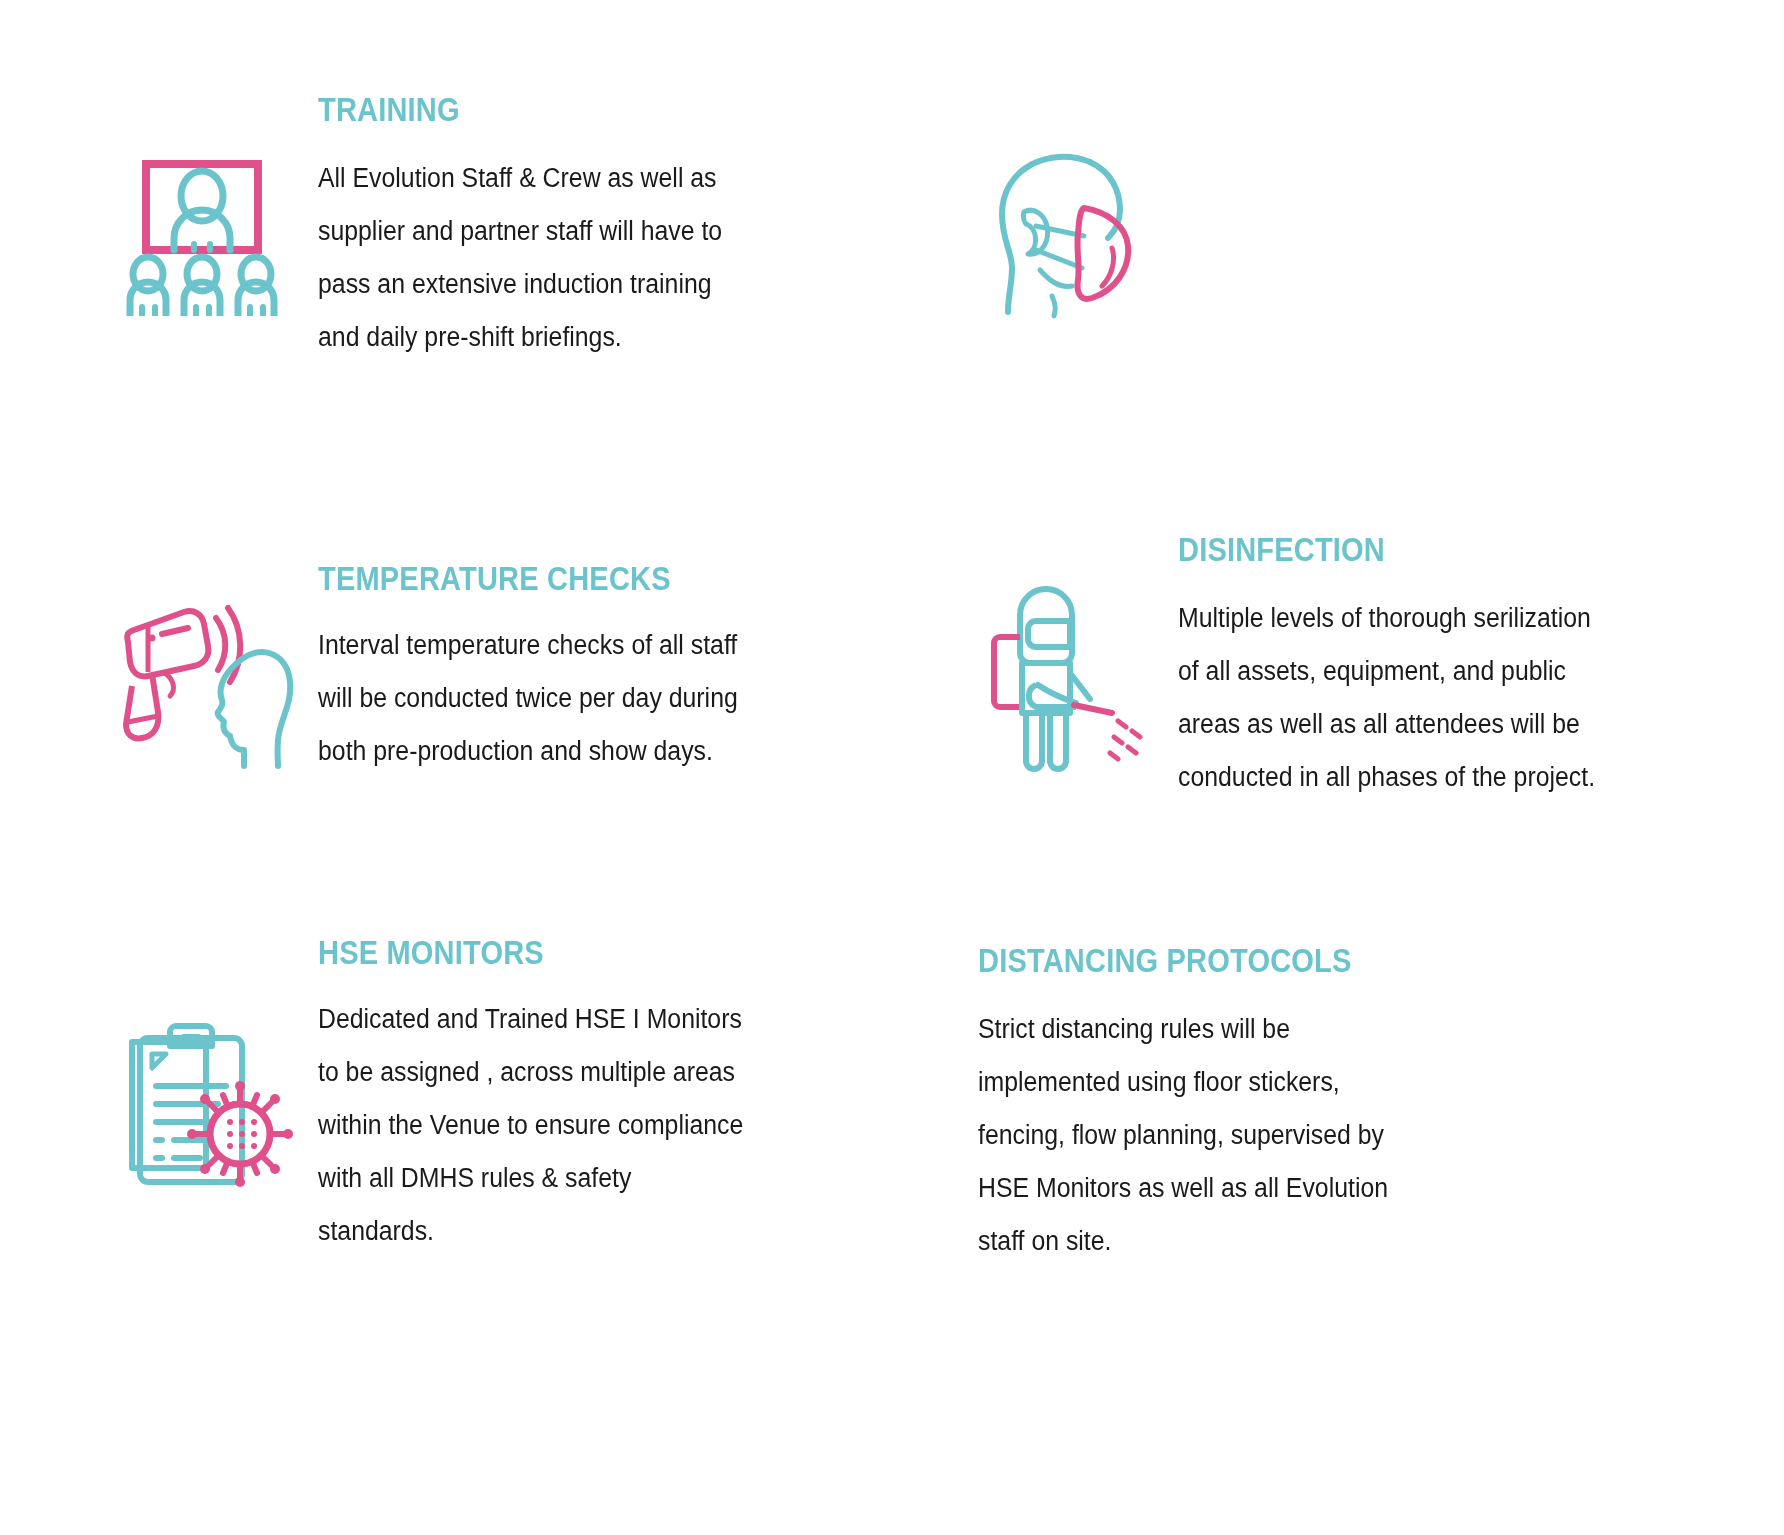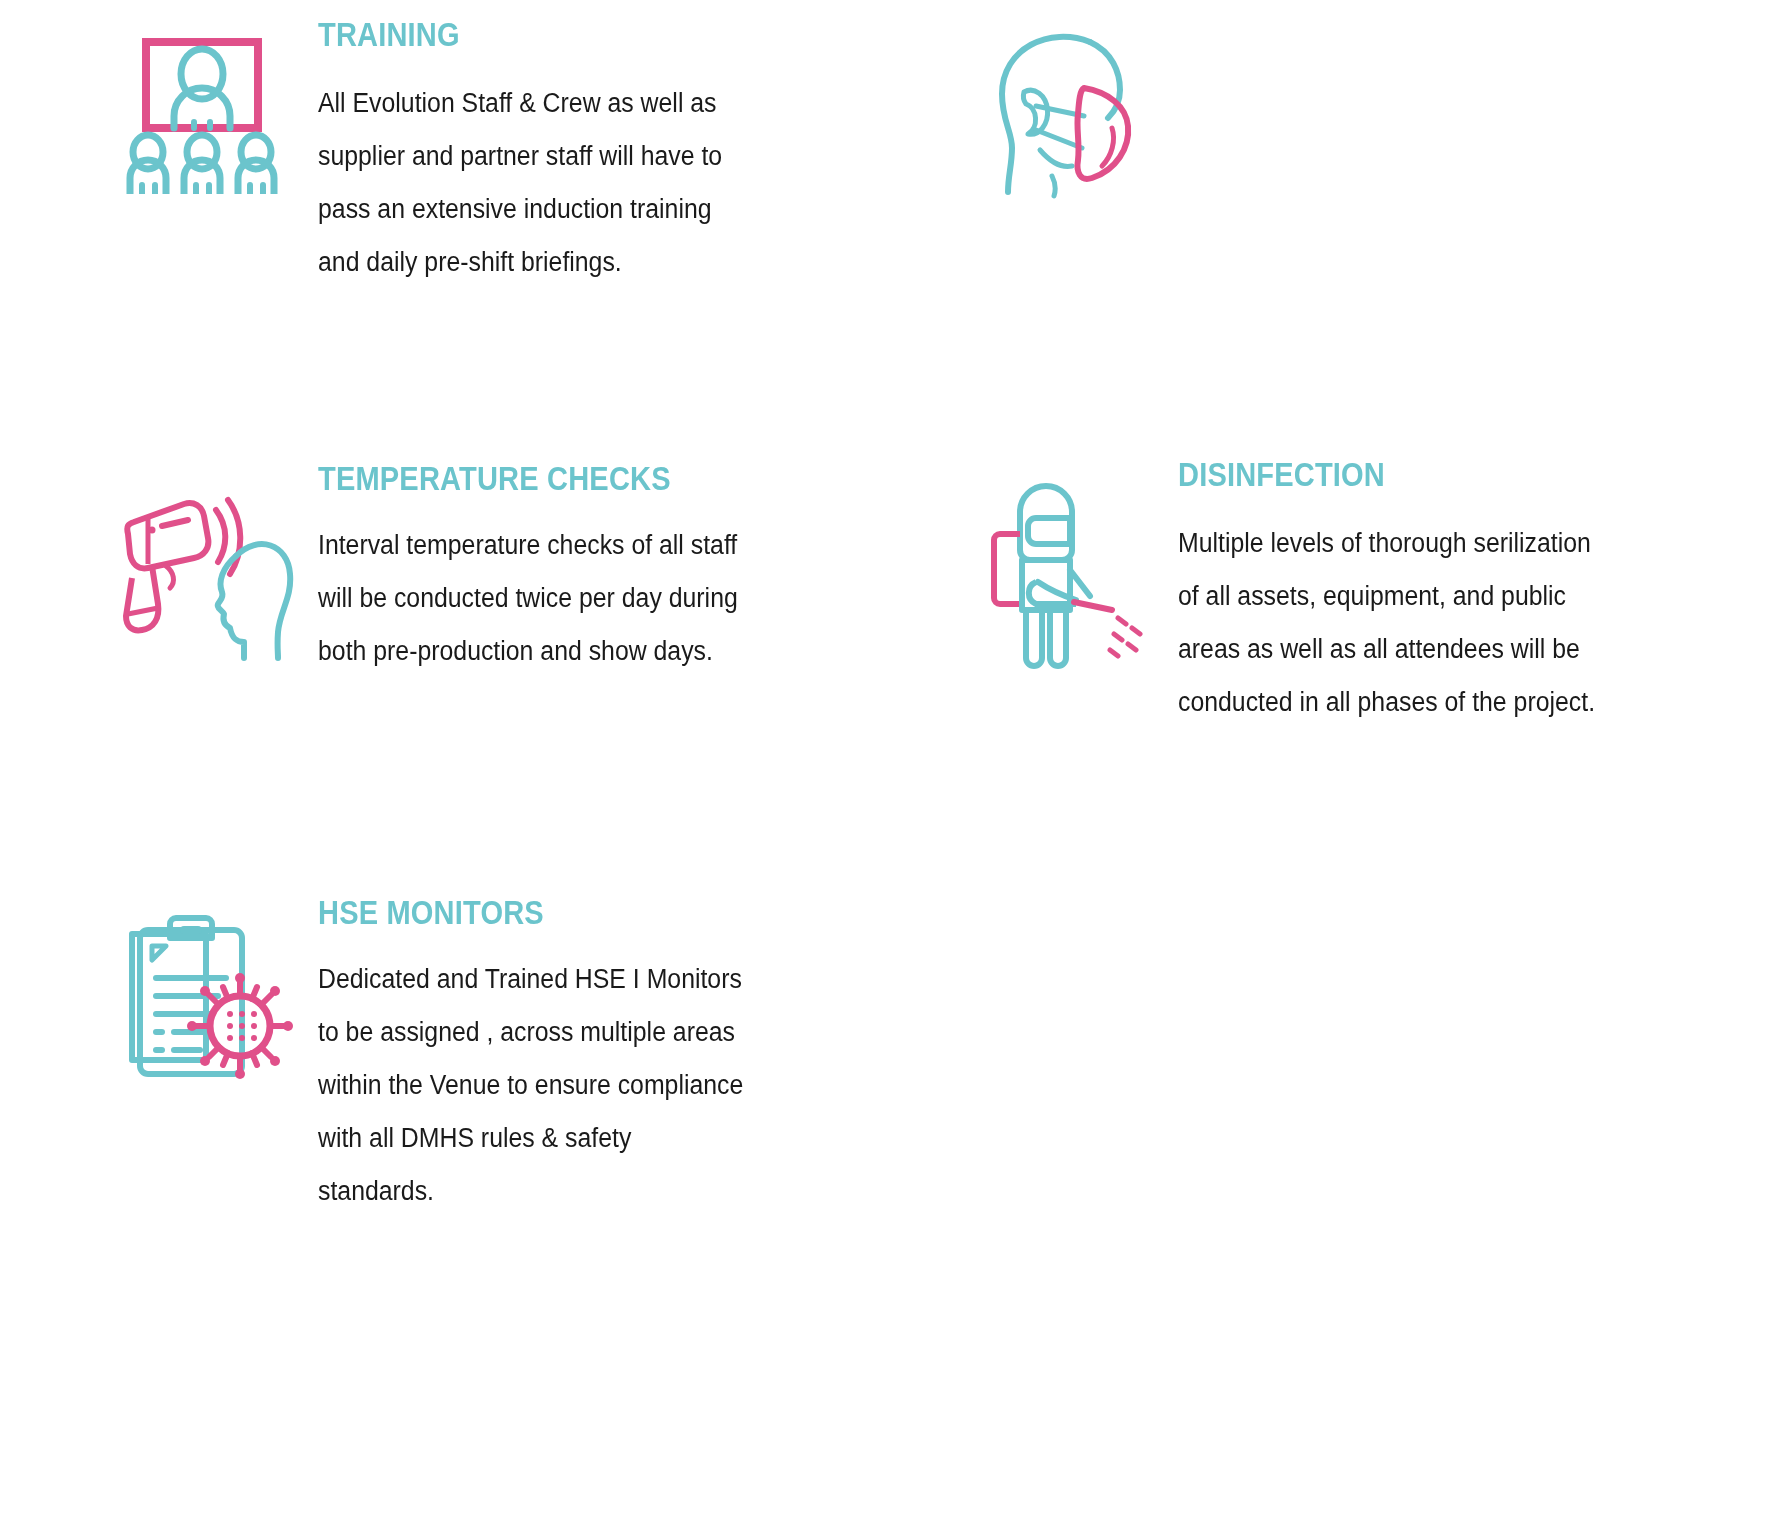--- a/index.html
+++ b/index.html
@@ -34,21 +34,21 @@
     grid-template-columns: 820px 800px;
     grid-template-rows: 420px 440px 420px;
     column-gap: 40px;
     padding: 18px 0 0 118px;
     box-sizing: border-box;
   }
 
   .card {
     display: flex;
     flex-direction: row;
-    align-items: flex-start;
+    align-items: center;
     gap: 0px;
   }
 
   .icon-cell {
     width: 200px;
     min-width: 200px;
     display: flex;
     justify-content: flex-start;
     align-items: flex-start;
     padding-top: 4px;
@@ -294,16 +294,20 @@
           </g>
         </svg>
       </div>
       <div class="text-cell">
         <h2 class="card-title">HSE MONITORS</h2>
         <p class="card-body">Dedicated and Trained HSE I Monitors to be assigned , across multiple areas within the Venue to ensure compliance with all DMHS rules &amp; safety standards.</p>
       </div>
     </div>
 
     <div class="card r3 c2 dist">
+      <div class="text-cell">
+        <h2 class="card-title">DISTANCING PROTOCOLS</h2>
+        <p class="card-body">Strict distancing rules will be implemented using floor stickers, fencing, flow planning, supervised by HSE Monitors as well as all Evolution staff on site.</p>
+      </div>
     </div>
 
   </div>
 </div>
 
 </body></html>

